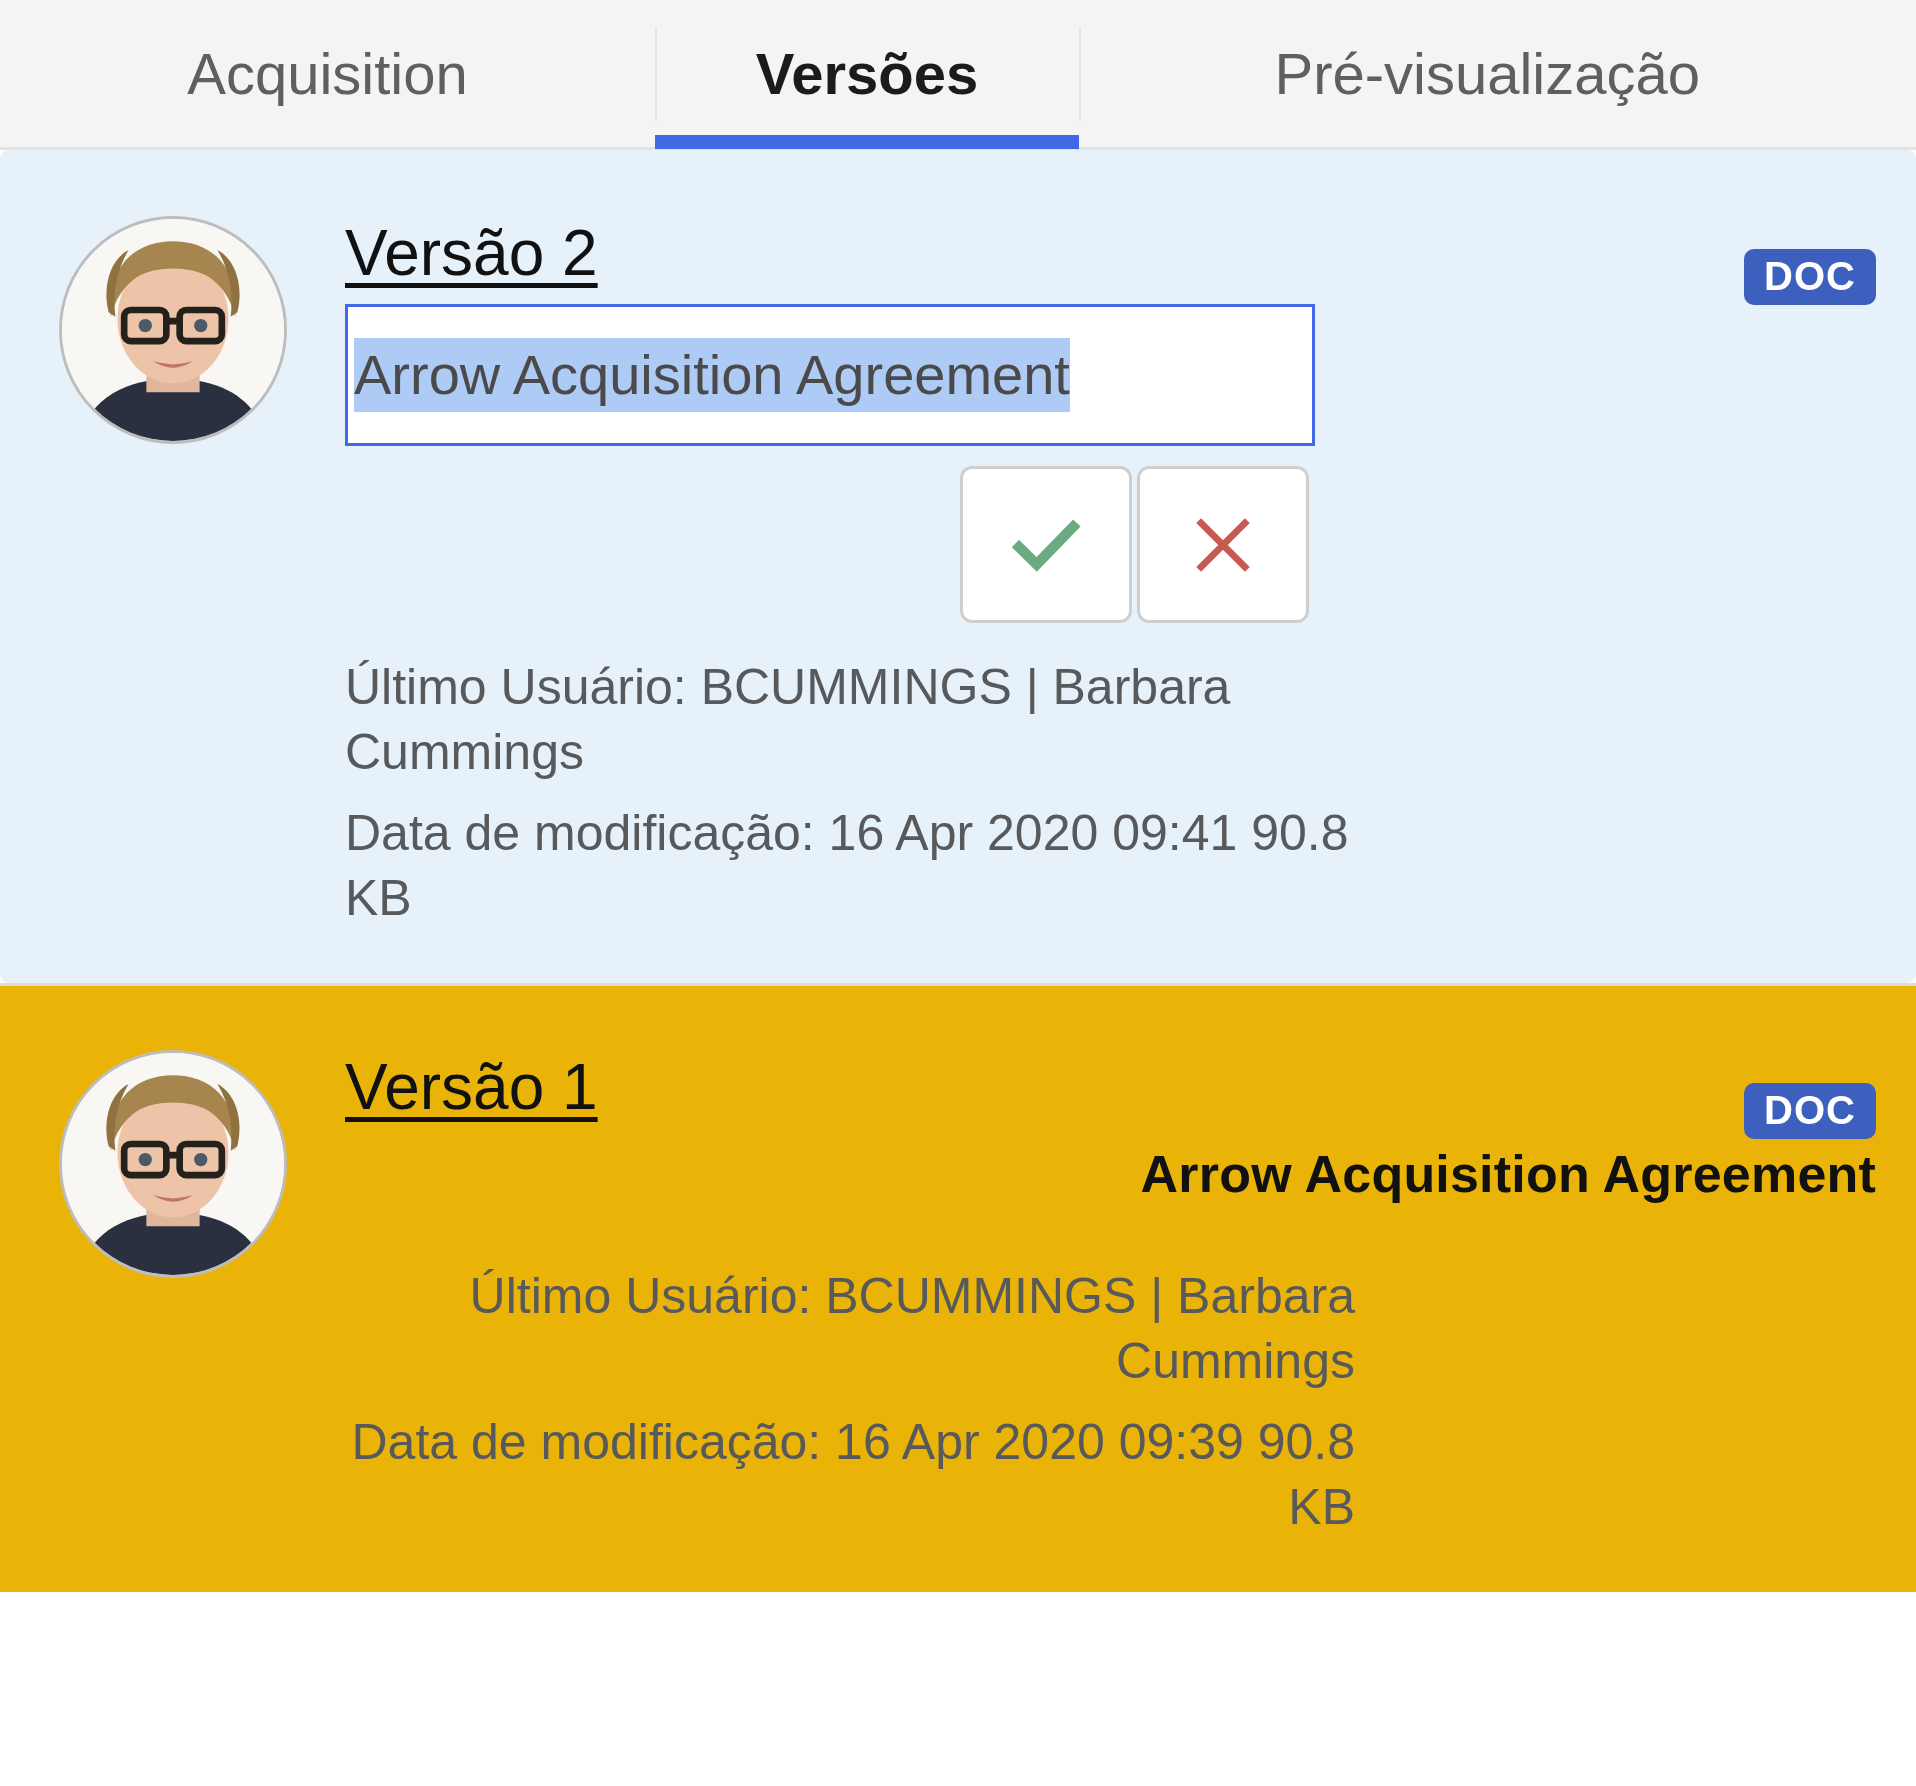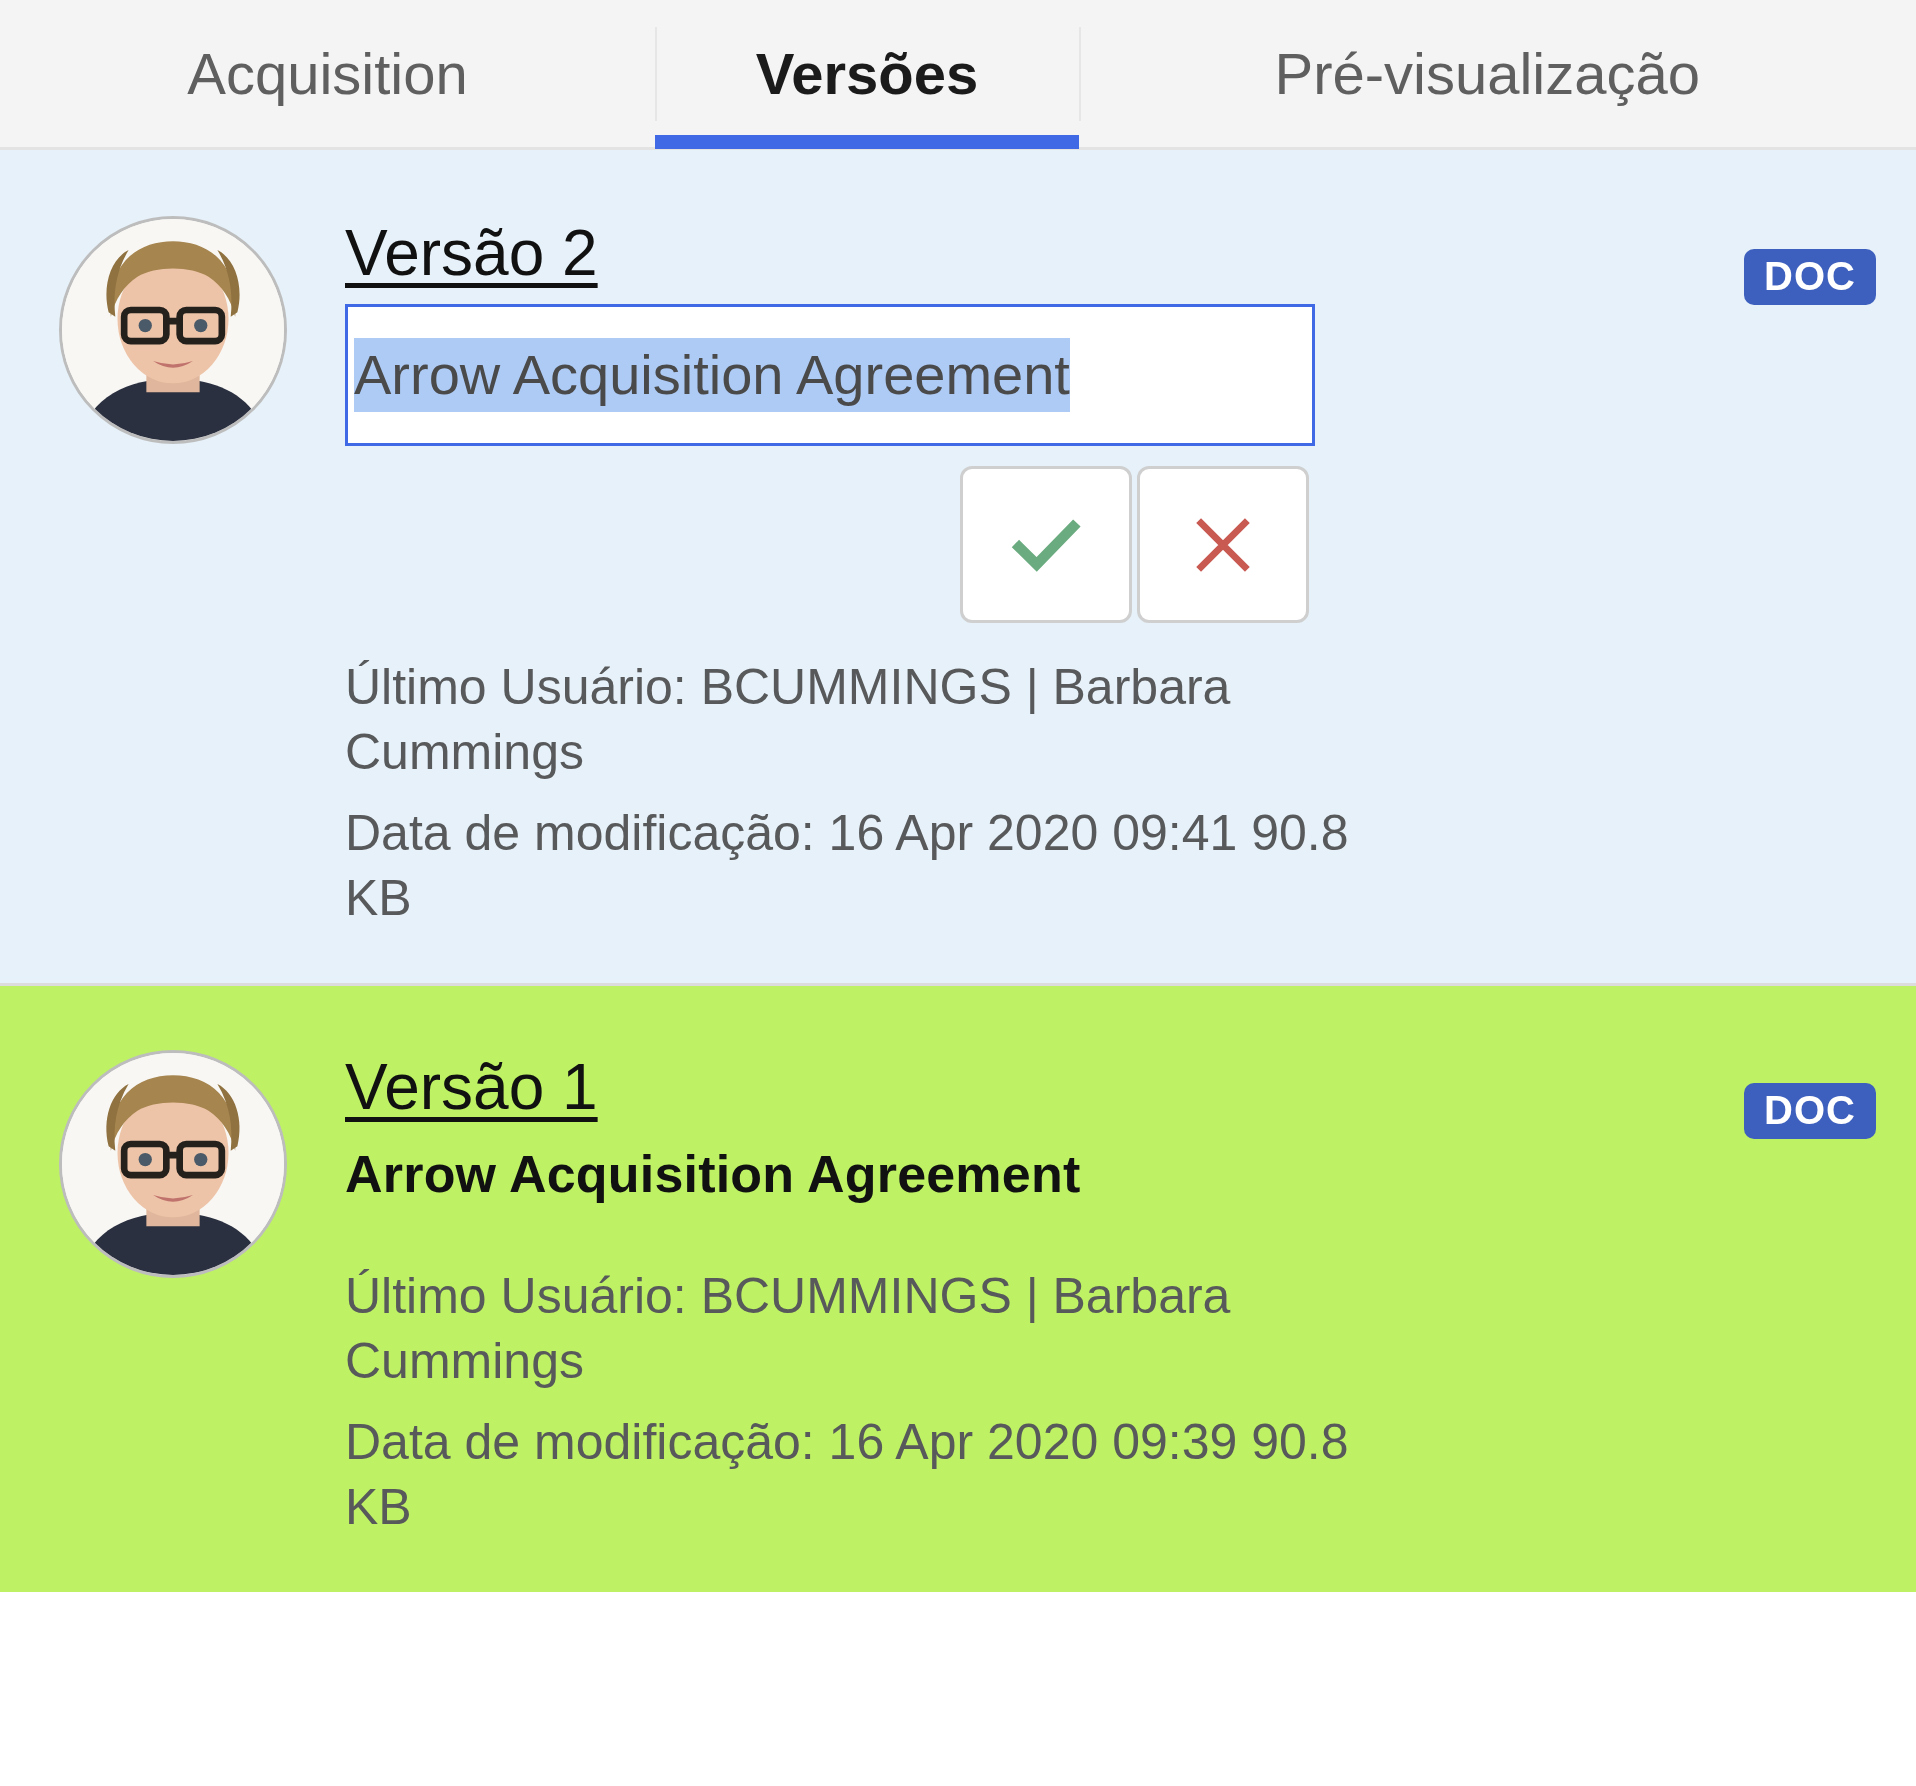--- a/index.html
+++ b/index.html
@@ -57,22 +57,22 @@
     width: 2px;
     background: #e6e6e6;
   }
 
   
   .version-card {
     display: flex;
     position: relative;
     padding: 60px 0 52px 0;
   }
-  .version-card.selected { background: #e6f1f9; }
-  .version-card.plain    { background: #bef264; }
+  .version-card.selected { background: #e6f1f9; border-radius: 9px; }
+  .version-card.plain    { background: #eab308; text-align: right; }
   .card-divider {
     height: 3px;
     background: #dcdcdc;
     width: 100%;
   }
 
   .avatar-col {
     width: 345px;
     flex: 0 0 345px;
     display: flex;

